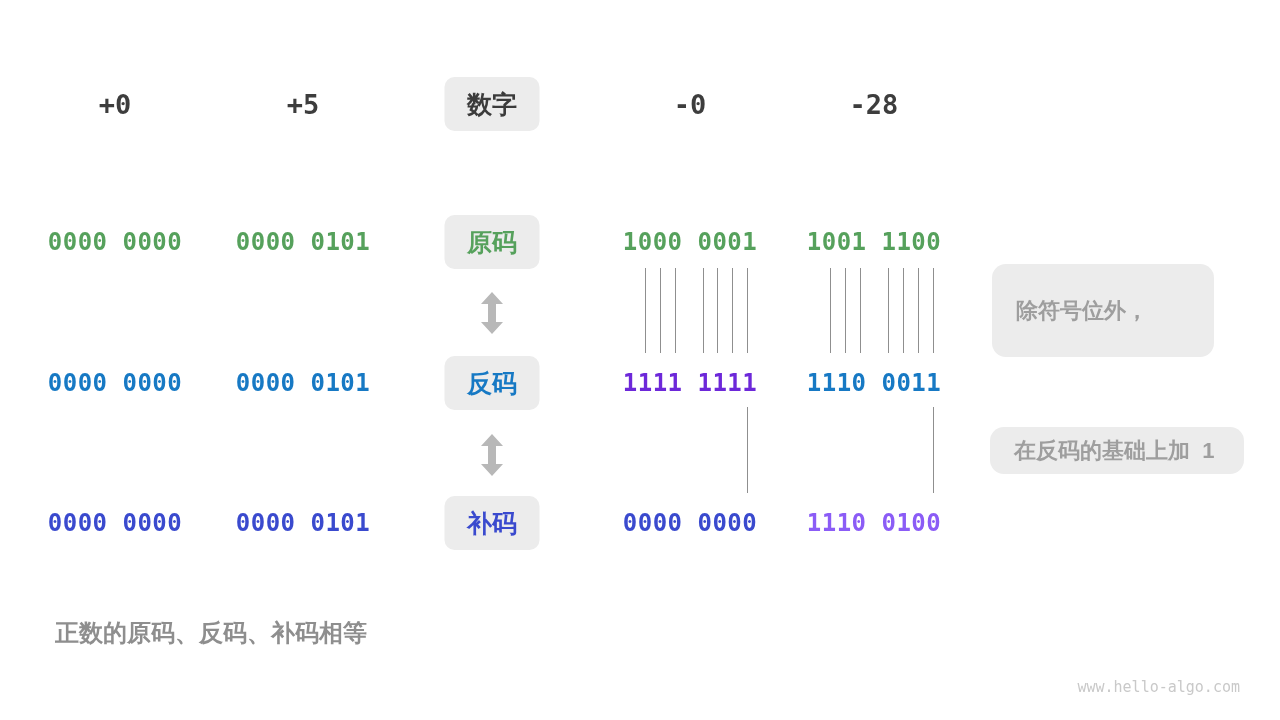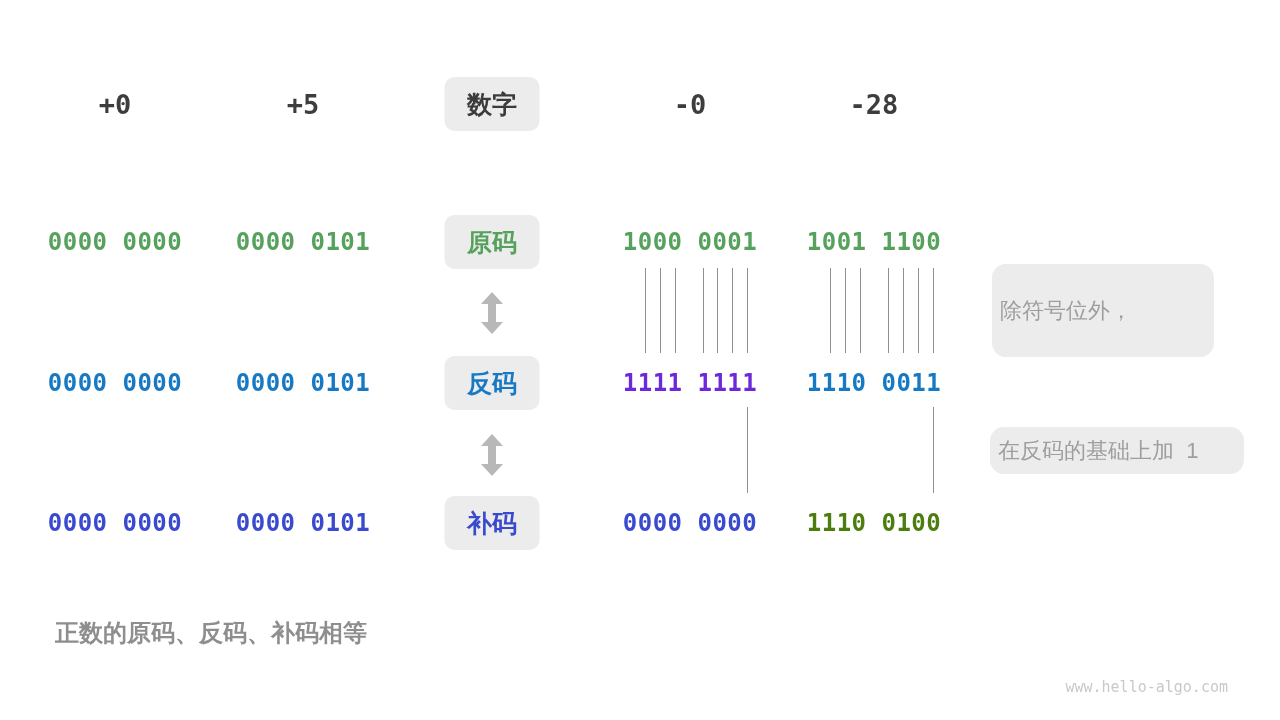--- a/index.html
+++ b/index.html
@@ -21,33 +21,33 @@
   .col1{left:115px;} .col2{left:303px;} .colL{left:492px;} .col3{left:690px;} .col4{left:874px;}
   
   .rowH{top:104px;} .rowA{top:242px;} .rowB{top:383px;} .rowC{top:523px;}
   
   .vline{position:absolute;width:1px;background:#8f8f8f;}
   .flipline{top:268px;height:85px;}
   .carryline{top:407px;height:86px;}
   
   .note{
     position:absolute;background:#ececec;border-radius:14px;
-    color:#9e9e9e;font-weight:normal;font-size:22px;
+    color:#9e9e9e;font-weight:bold;font-size:22px;
     display:flex;flex-direction:column;justify-content:center;
-    padding:0 8px;box-sizing:border-box;white-space:pre;line-height:34px;
+    padding:0 24px;box-sizing:border-box;white-space:pre;line-height:34px;
   }
   #note-flip{left:992px;top:264px;width:222px;height:93px;}
   #note-add{left:990px;top:427px;width:254px;height:47px;justify-content:center;}
   
   .caption{position:absolute;font-weight:bold;font-size:24px;color:#8e8e8e;white-space:pre;}
   #caption-pos{left:55px;top:617px;}
   #caption-neg{left:612px;top:617px;}
   
   #watermark{
-    position:absolute;right:52px;top:678px;
+    position:absolute;right:40px;top:678px;
     font-family:"DejaVu Sans Mono", monospace;font-size:15px;color:#c9c9c9;
   }
   .arrow{position:absolute;transform:translate(-50%,-50%);}
 </style>
 </head>
 <body>
 
 <div id="canvas">
 
   <div class="abs num rowH col1">+0</div>
@@ -65,21 +65,21 @@
   <div class="abs bin rowB col1" style="color: rgb(23, 121, 196);">0000 0000</div>
   <div class="abs bin rowB col2" style="color: rgb(23, 121, 196);">0000 0101</div>
   <div class="abs labelbox rowB colL" style="color: rgb(23, 121, 196);">反码</div>
   <div class="abs bin rowB col3" style="color: #6d28d9;">1111 1111</div>
   <div class="abs bin rowB col4" style="color: rgb(23, 121, 196);">1110 0011</div>
 
   <div class="abs bin rowC col1" style="color: rgb(58, 74, 206);">0000 0000</div>
   <div class="abs bin rowC col2" style="color: rgb(58, 74, 206);">0000 0101</div>
   <div class="abs labelbox rowC colL" style="color: rgb(58, 74, 206);">补码</div>
   <div class="abs bin rowC col3" style="color: rgb(58, 74, 206);">0000 0000</div>
-  <div class="abs bin rowC col4" style="color: #4d7c0f;">1110 0100</div>
+  <div class="abs bin rowC col4" style="color: #8b5cf6;">1110 0100</div>
 
   <svg class="arrow" style="left:492px;top:313px;" width="24" height="42" viewBox="0 0 24 42">
     <path d="M12 0 L23 12 L16 12 L16 30 L23 30 L12 42 L1 30 L8 30 L8 12 L1 12 Z" fill="#b8b8b8"></path>
   </svg>
   <svg class="arrow" style="left:492px;top:455px;" width="24" height="42" viewBox="0 0 24 42">
     <path d="M12 0 L23 12 L16 12 L16 30 L23 30 L12 42 L1 30 L8 30 L8 12 L1 12 Z" fill="#b8b8b8"></path>
   </svg>
 
   <div class="vline flipline" style="left:645px;"></div>
   <div class="vline flipline" style="left:660px;"></div>

